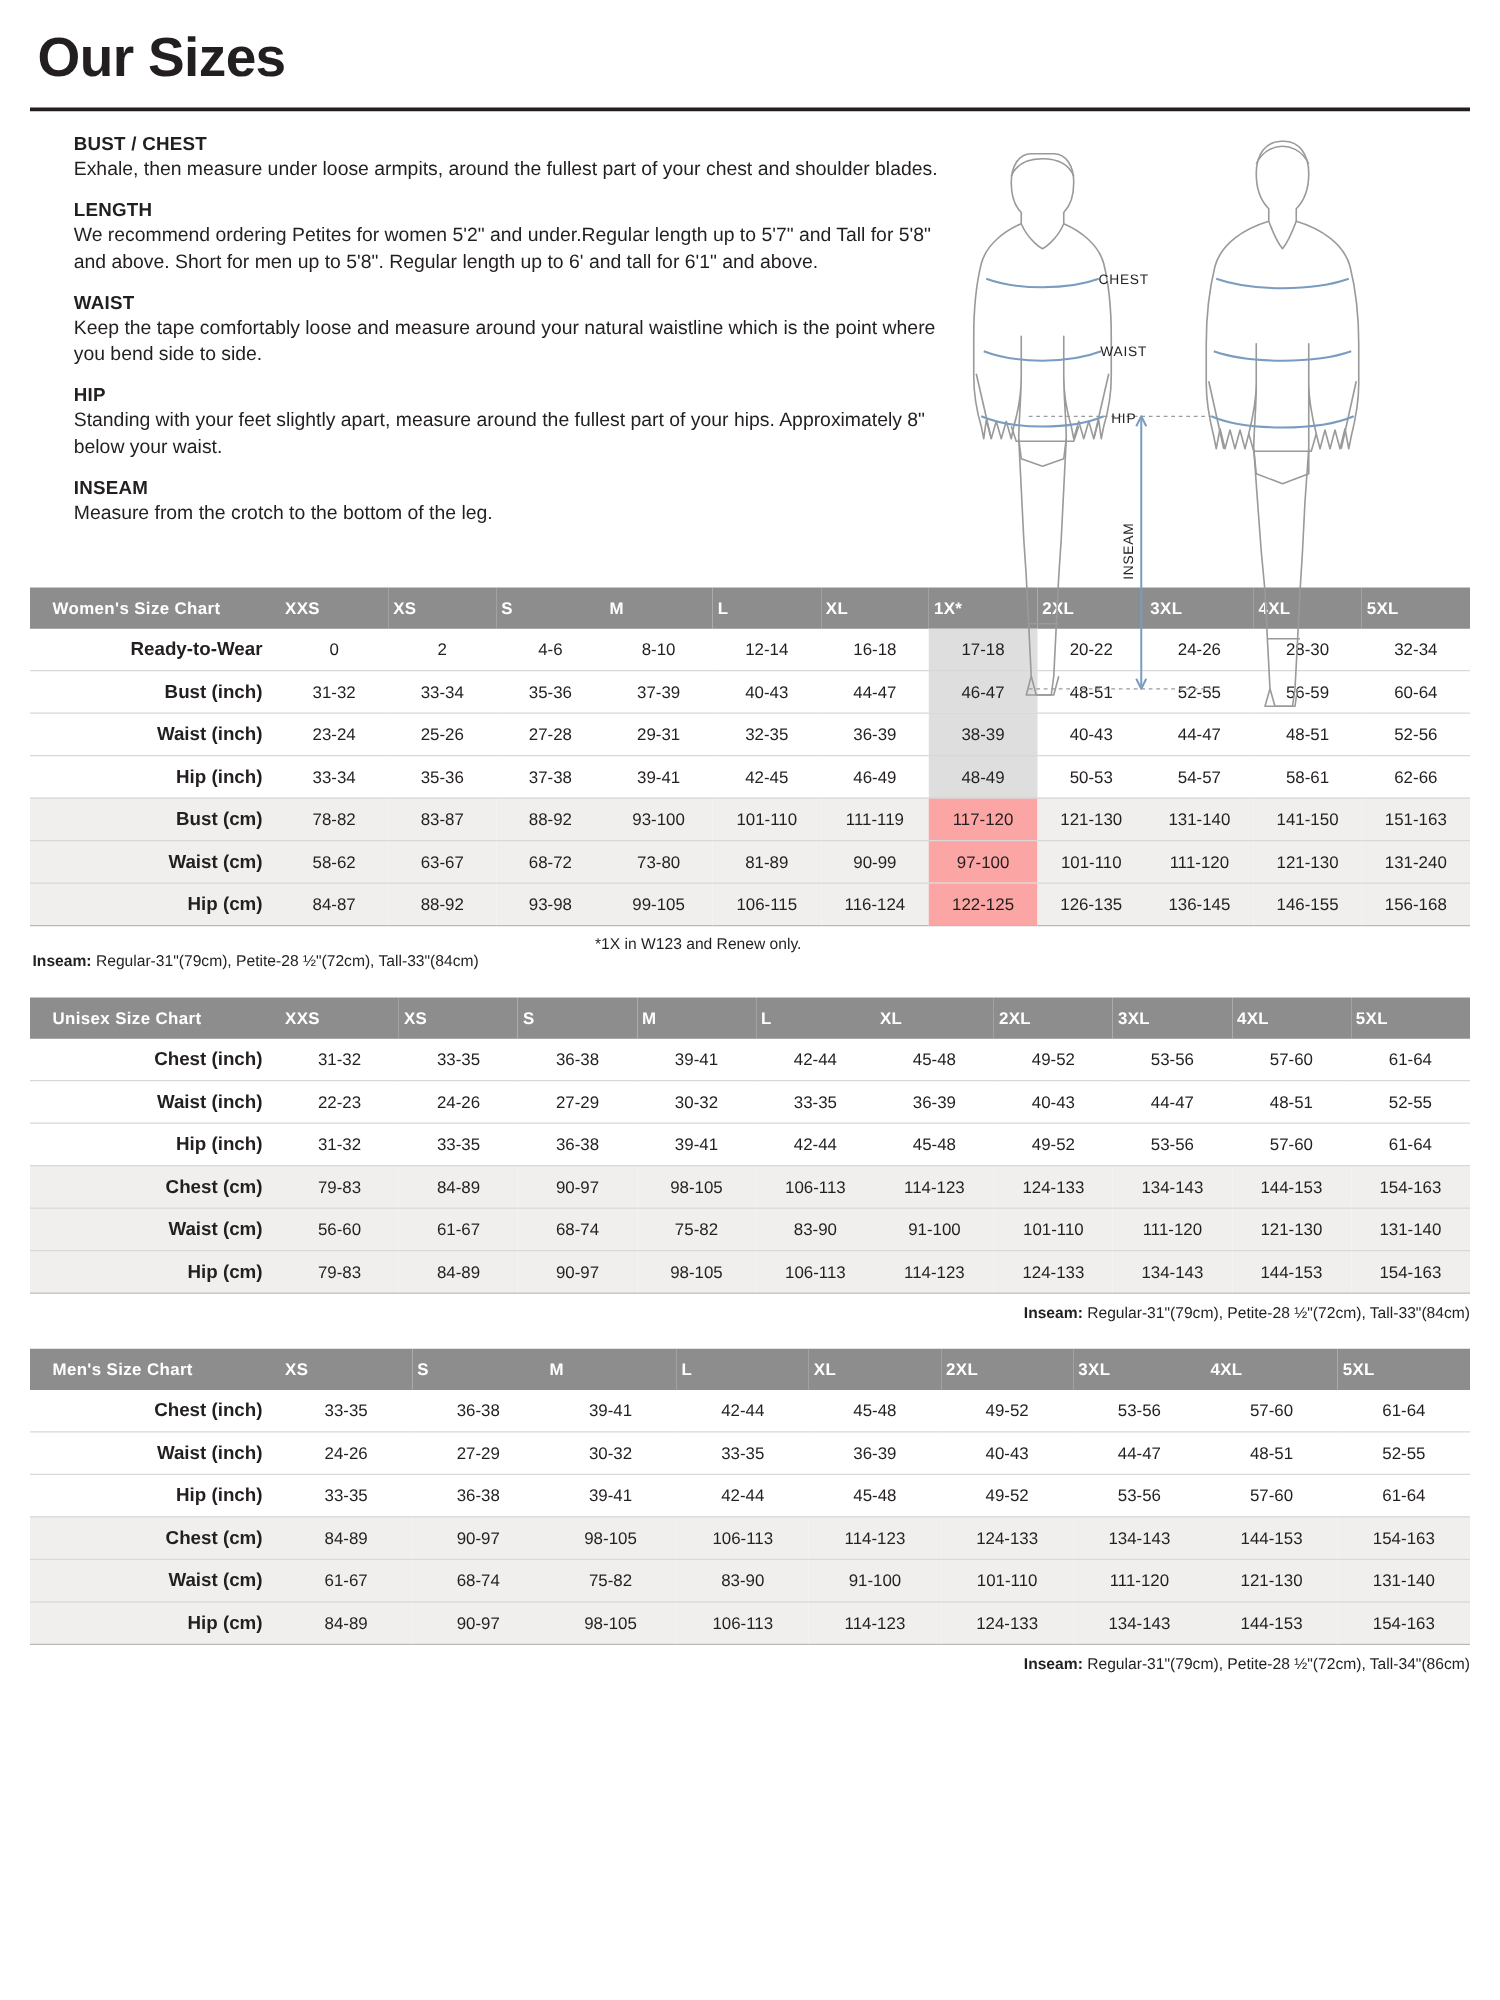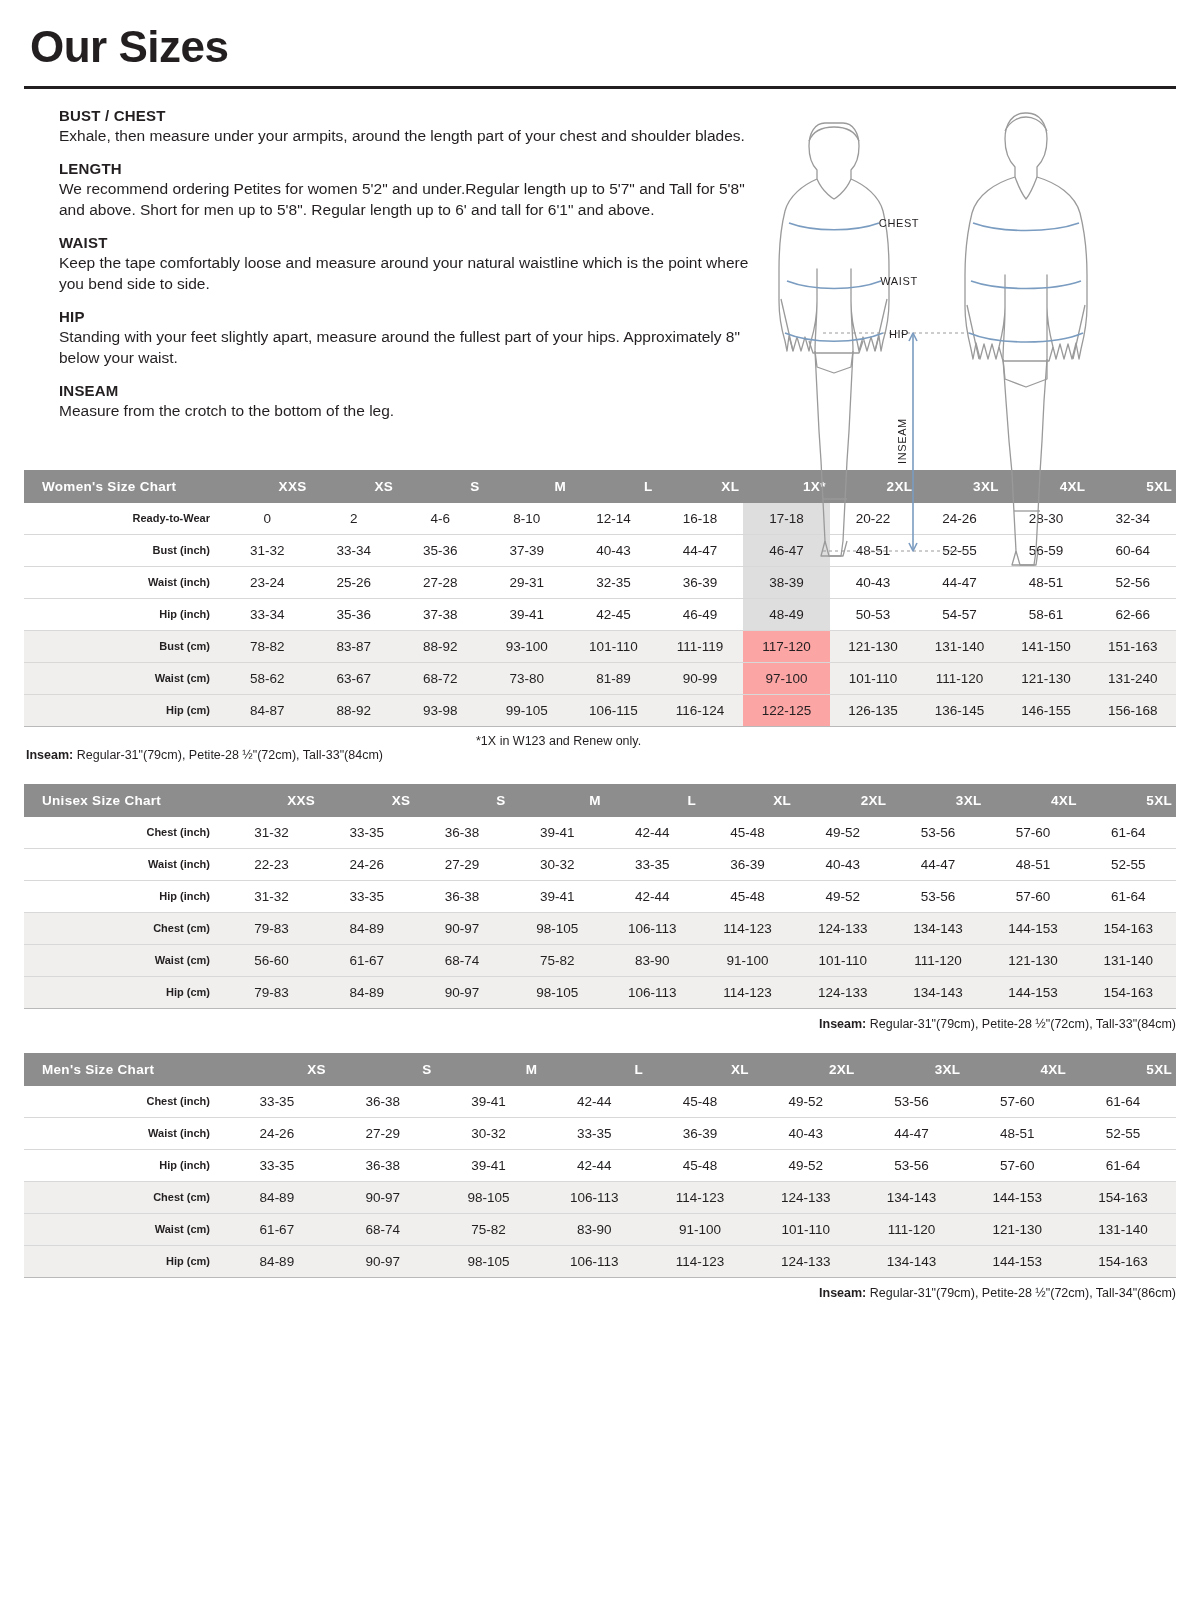--- a/index.html
+++ b/index.html
@@ -47,38 +47,38 @@
     width: 100%;
     table-layout: fixed;
   }
   .tbl-wrap { margin-top: 20px; }
   thead th {
     background: #8d8d8d;
     color: #ffffff;
     font-size: 13.5px;
     font-weight: bold;
     padding: 9px 4px;
-    text-align: right;
+    text-align: left;
     letter-spacing: 0.3px;
   }
   thead th.rowhead {
     text-align: left;
     padding-left: 18px;
   }
   tbody td {
     font-size: 13.5px;
     text-align: center;
     padding: 8px 3px;
     border-bottom: 1px solid #d8d8d8;
     color: #231f20;
   }
   tbody td.rowhead {
     text-align: right;
     font-weight: bold;
-    font-size: 11px;
+    font-size: 15px;
     padding-right: 14px;
     color: #231f20;
   }
   tbody tr.shade td { background: #f0efee; }
   tbody td.hl { background: #dedede; }
   tbody tr.shade td.hl { background: #fca5a5; }
   tbody tr:last-child td { border-bottom: 1px solid #b9b9b9; }
 
   .note-row {
     display: flex; justify-content: space-between;
@@ -95,21 +95,21 @@
 <div class="page">
 
   <h1 class="title">Our Sizes</h1>
   <div class="rule"></div>
 
   <div class="intro-wrap">
     <div class="intro">
 
       <div class="sect">
         <h3>BUST / CHEST</h3>
-        <p>Exhale, then measure under your armpits, around the length part of your chest and shoulder blades.</p>
+        <p>Exhale, then measure under loose armpits, around the fullest part of your chest and shoulder blades.</p>
       </div>
       <div class="sect">
         <h3>LENGTH</h3>
         <p>We recommend ordering Petites for women 5'2" and under.Regular length up to 5'7" and Tall for 5'8" and above. Short for men up to 5'8". Regular length up to 6' and tall for 6'1" and above.</p>
       </div>
       <div class="sect">
         <h3>WAIST</h3>
         <p>Keep the tape comfortably loose and measure around your natural waistline which is the point where you bend side to side.</p>
       </div>
       <div class="sect">

